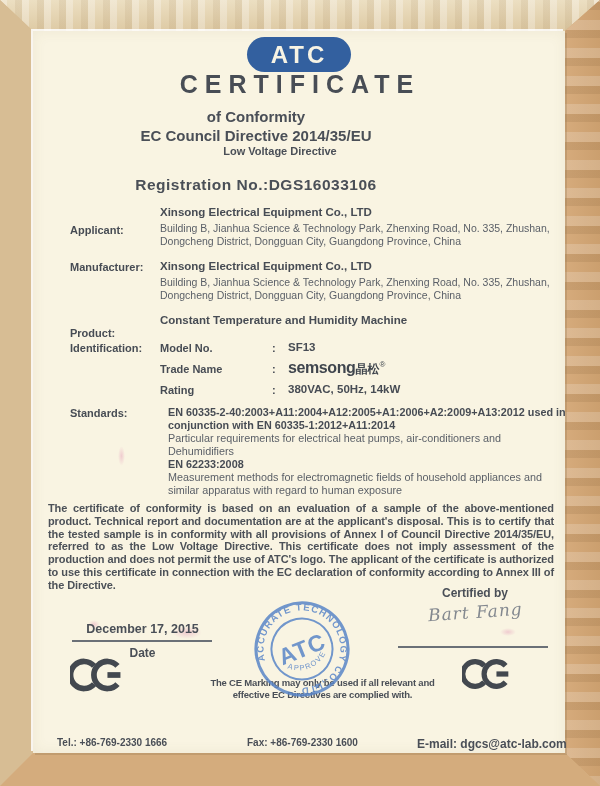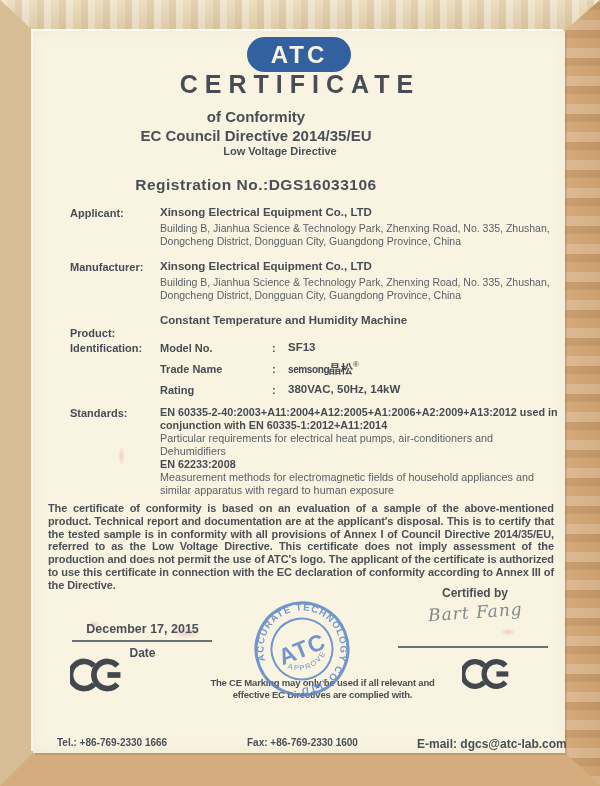--- a/index.html
+++ b/index.html
@@ -69,49 +69,49 @@
 
   <div class="abs logo-pill" style="background:#33609f;">
     <span>ATC</span>
   </div>
   <div class="abs title">CERTIFICATE</div>
   <div class="abs h-line" style="top:108px;font-size:15px;">of Conformity</div>
   <div class="abs h-line" style="top:127px;font-size:15px;">EC Council Directive 2014/35/EU</div>
   <div class="abs h-line" style="top:145px;font-size:11px;padding-left:24px;">Low Voltage Directive</div>
   <div class="abs h-line" style="top:176px;font-size:15.5px;letter-spacing:.5px;">Registration No.:DGS16033106</div>
 
-  <div class="abs lbl" style="left:70px;top:207px;">Applicant:</div>
+  <div class="abs lbl" style="left:70px;top:224px;">Applicant:</div>
   <div class="abs val" style="left:160px;top:206px;">Xinsong Electrical Equipment Co., LTD</div>
   <div class="abs addr" style="left:160px;top:222px;">Building B, Jianhua Science &amp; Technology Park, Zhenxing Road, No. 335, Zhushan, Dongcheng District, Dongguan City, Guangdong Province, China</div>
 
   <div class="abs lbl" style="left:70px;top:261px;">Manufacturer:</div>
   <div class="abs val" style="left:160px;top:260px;">Xinsong Electrical Equipment Co., LTD</div>
   <div class="abs addr" style="left:160px;top:276px;">Building B, Jianhua Science &amp; Technology Park, Zhenxing Road, No. 335, Zhushan, Dongcheng District, Dongguan City, Guangdong Province, China</div>
 
   <div class="abs lbl" style="left:70px;top:315px;margin-top:12px;">Product:</div>
   <div class="abs val" style="left:160px;top:314px;">Constant Temperature and Humidity Machine</div>
 
   <div class="abs lbl" style="left:70px;top:342px;">Identification:</div>
 
   <div class="abs idname" style="left:160px;top:342px;">Model No.</div>
   <div class="abs idname" style="left:272px;top:342px;">:</div>
   <div class="abs val" style="left:288px;top:341px;">SF13</div>
 
   <div class="abs idname" style="left:160px;top:363px;">Trade Name</div>
   <div class="abs idname" style="left:272px;top:363px;">:</div>
   <div class="abs" style="left:288px;top:359px;color:#3f454d;">
-    <span style="font-weight:bold;font-size:10px;letter-spacing:-.4px;">semsong</span><span style="font-weight:bold;font-size:12px;">晶松</span><span style="font-size:8px;vertical-align:super;">®</span>
+    <span style="font-weight:bold;font-size:16px;letter-spacing:-.4px;">semsong</span><span style="font-weight:bold;font-size:12px;">晶松</span><span style="font-size:8px;vertical-align:super;">®</span>
   </div>
 
   <div class="abs idname" style="left:160px;top:384px;">Rating</div>
   <div class="abs idname" style="left:272px;top:384px;">:</div>
   <div class="abs val" style="left:288px;top:383px;">380VAC, 50Hz, 14kW</div>
 
   <div class="abs lbl" style="left:70px;top:407px;">Standards:</div>
-  <div class="abs std" style="left:160px;top:406px;">
+  <div class="abs std" style="left:168px;top:406px;">
     <div class="b">EN 60335-2-40:2003+A11:2004+A12:2005+A1:2006+A2:2009+A13:2012 used in conjunction with EN 60335-1:2012+A11:2014</div>
     <div>Particular requirements for electrical heat pumps, air-conditioners and Dehumidifiers</div>
     <div class="b">EN 62233:2008</div>
     <div>Measurement methods for electromagnetic fields of household appliances and similar apparatus with regard to human exposure</div>
   </div>
 
   <div class="abs decl">The certificate of conformity is based on an evaluation of a sample of the above-mentioned product. Technical report and documentation are at the applicant's disposal. This is to certify that the tested sample is in conformity with all provisions of Annex I of Council Directive 2014/35/EU, referred to as the Low Voltage Directive. This certificate does not imply assessment of the production and does not permit the use of ATC's logo. The applicant of the certificate is authorized to use this certificate in connection with the EC declaration of conformity according to Annex III of the Directive.</div>
 
   <div class="abs small-b" style="left:420px;top:586px;width:110px;text-align:center;font-size:12px;">Certified by</div>
   <div class="abs signature" style="left:428px;top:602px;">Bart Fang</div>

